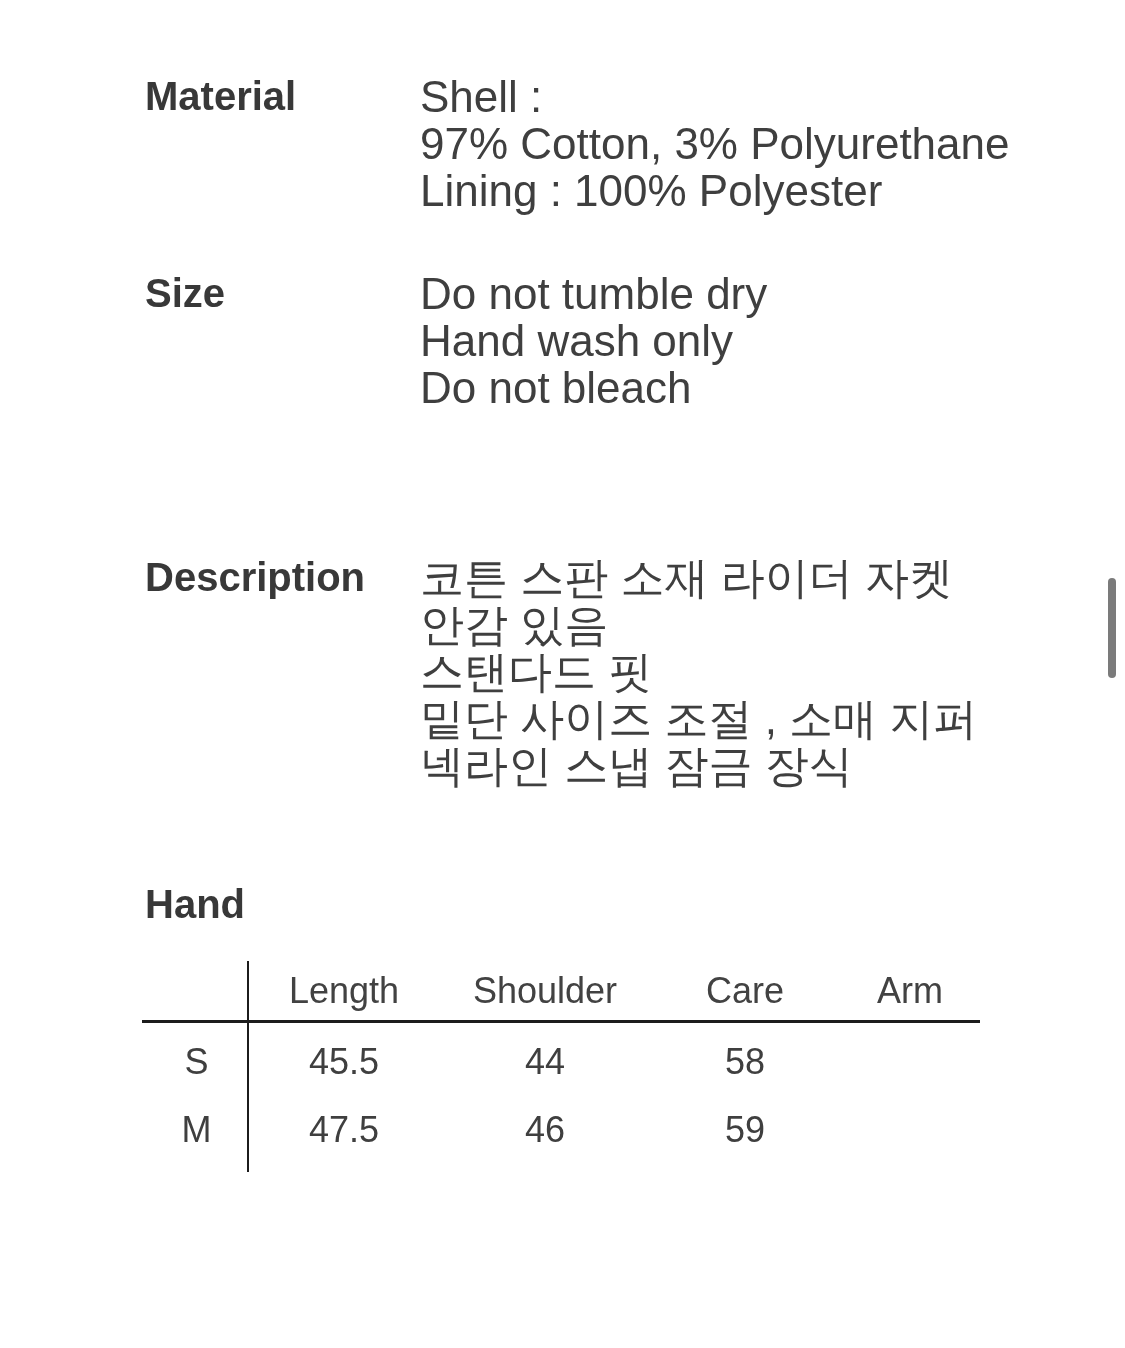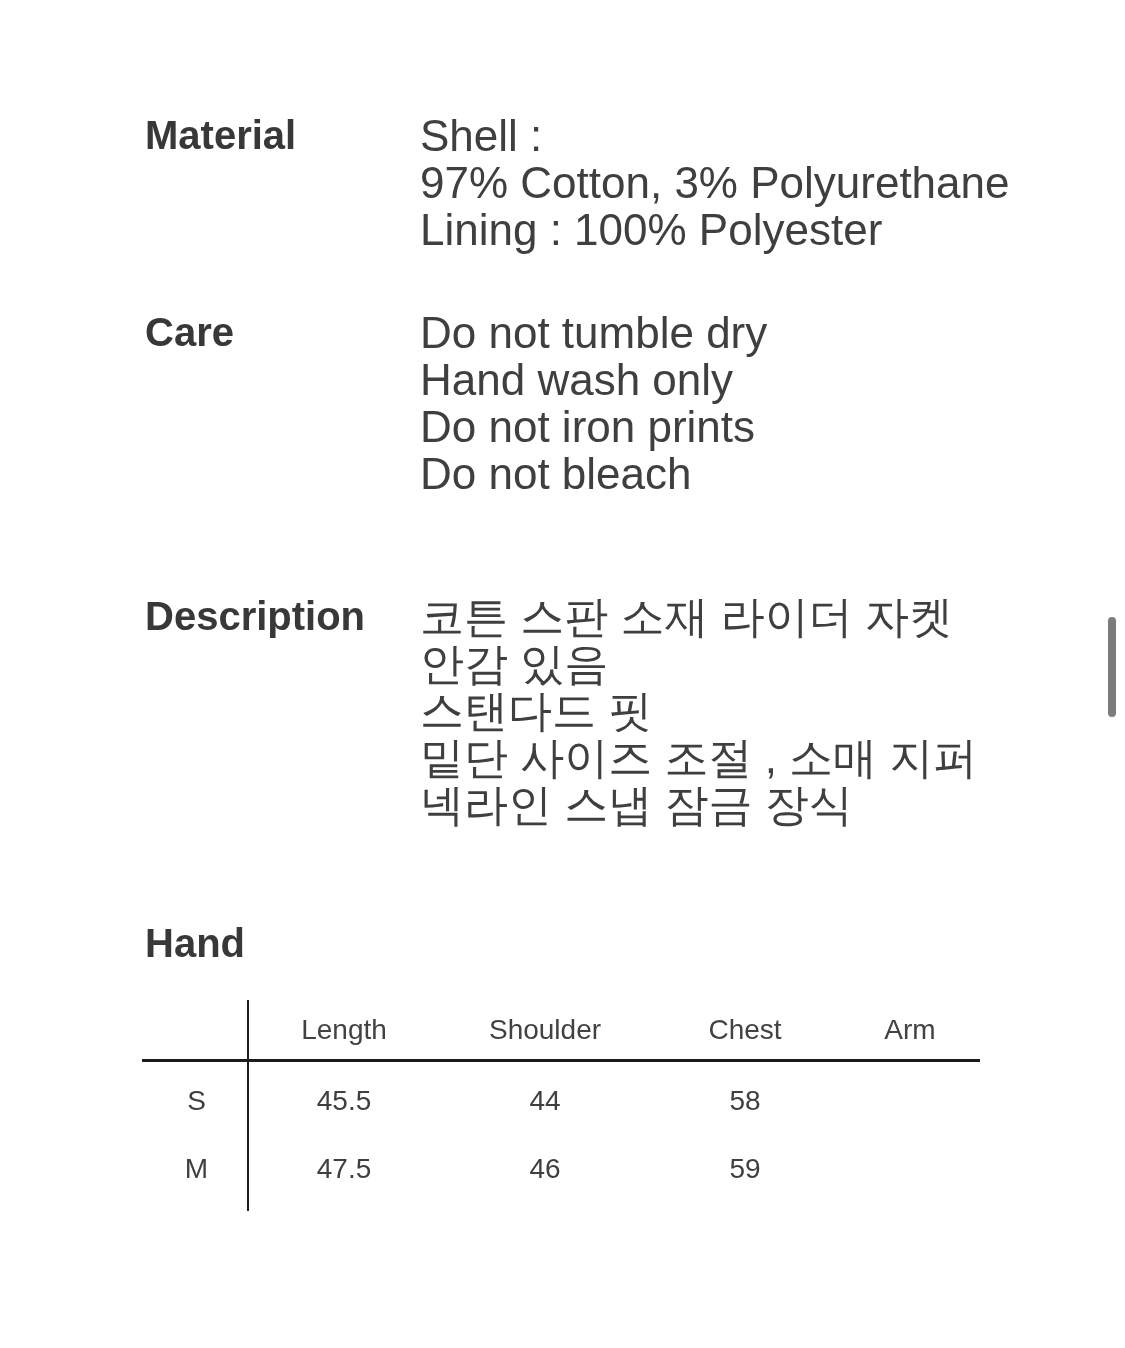--- a/index.html
+++ b/index.html
@@ -3,21 +3,21 @@
 <meta charset="utf-8">
 <style>
   * { margin: 0; padding: 0; box-sizing: border-box; }
   html, body {
     width: 1125px; height: 1348px;
     background: #ffffff;
     font-family: "Liberation Sans", "DejaVu Sans", sans-serif;
     overflow: hidden;
     position: relative;
   }
-  .page { position: absolute; inset: 0; background: #ffffff; margin-top: 39px; }
+  .page { position: absolute; inset: 0; background: #ffffff; }
 
   .info-row { position: absolute; left: 0; width: 1125px; }
   .label {
     position: absolute; left: 145px; top: 0;
     font-size: 40px; font-weight: 600; color: #383838;
     line-height: 48px; letter-spacing: 0;
   }
   .value { position: absolute; left: 420px; top: 1px; }
   .value .line {
     font-size: 44px; font-weight: 400; color: #3f3f3f;
@@ -39,21 +39,21 @@
   }
   .t-header, .t-row {
     display: grid;
     grid-template-columns: 103px 192px 210px 190px 140px;
     align-items: center;
   }
   .t-header { position: absolute; left: 0; top: 0; width: 835px; height: 59px; }
   .t-body   { position: absolute; left: 0; top: 67px; width: 835px; }
   .t-row { height: 68px; }
   .cell {
-    text-align: center; font-size: 28px; color: #3f3f3f;
+    text-align: center; font-size: 36px; color: #3f3f3f;
     font-weight: 400; white-space: nowrap;
   }
   .t-header .cell { color: #424242; }
 
   
   .scrollbar-thumb {
     position: absolute; left: 1108px; top: 578px;
     width: 8px; height: 100px;
     background: #7b7b7b; border-radius: 4px;
   }
@@ -66,25 +66,24 @@
   <section class="info-row" style="top:72px;">
     <h2 class="label">Material</h2>
     <div class="value">
       <div class="line">Shell :</div>
       <div class="line">97% Cotton, 3% Polyurethane</div>
       <div class="line">Lining : 100% Polyester</div>
     </div>
   </section>
 
   <section class="info-row" style="top:269px;">
-    <h2 class="label">Care</h2>
+    <h2 class="label">Size</h2>
     <div class="value">
       <div class="line">Do not tumble dry</div>
       <div class="line">Hand wash only</div>
-      <div class="line">Do not iron prints</div>
       <div class="line">Do not bleach</div>
     </div>
   </section>
 
   <section class="info-row" style="top:553px;">
     <h2 class="label">Description</h2>
     <div class="value">
       <div class="line">코튼 스판 소재 라이더 자켓</div>
       <div class="line">안감 있음</div>
       <div class="line">스탠다드 핏</div>
@@ -98,21 +97,21 @@
   </section>
 
   <div class="size-table">
     <div class="v-rule"></div>
     <div class="h-rule"></div>
 
     <div class="t-header">
       <div class="cell"></div>
       <div class="cell">Length</div>
       <div class="cell">Shoulder</div>
-      <div class="cell">Chest</div>
+      <div class="cell">Care</div>
       <div class="cell">Arm</div>
     </div>
 
     <div class="t-body">
       <div class="t-row">
         <div class="cell">S</div>
         <div class="cell">45.5</div>
         <div class="cell">44</div>
         <div class="cell">58</div>
       </div>

